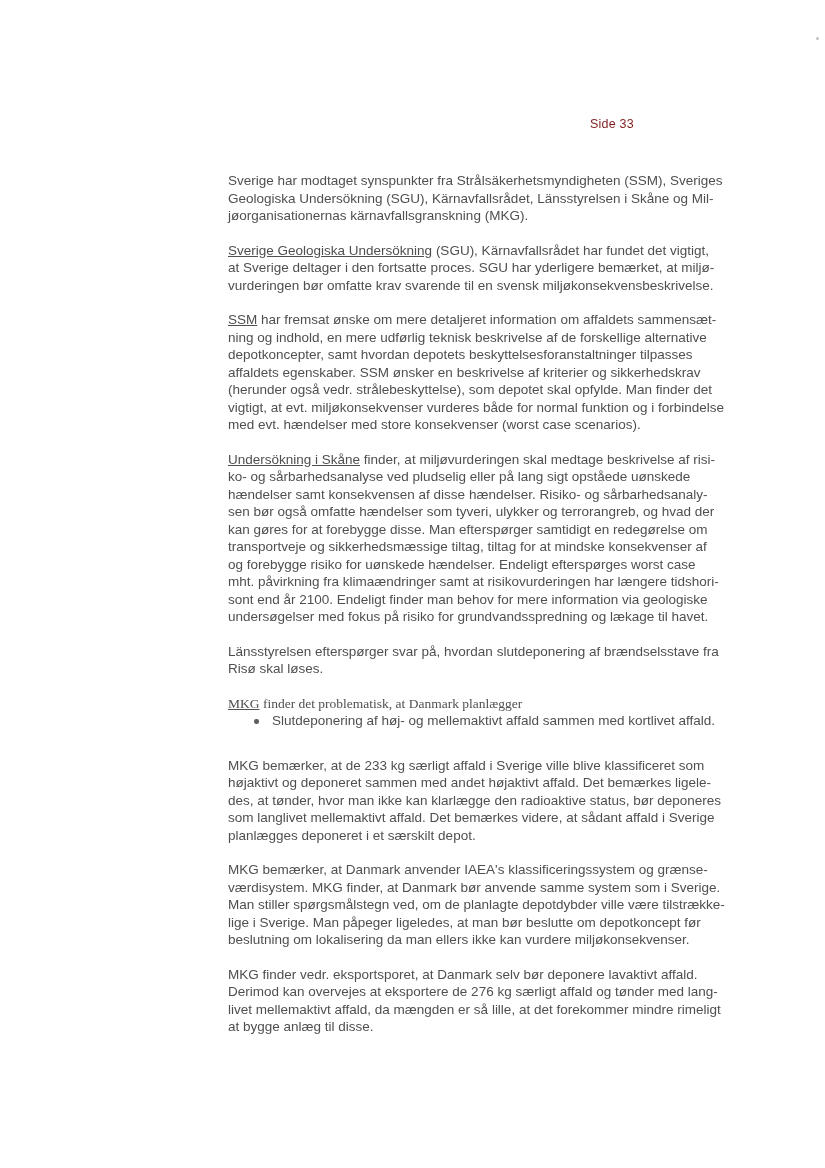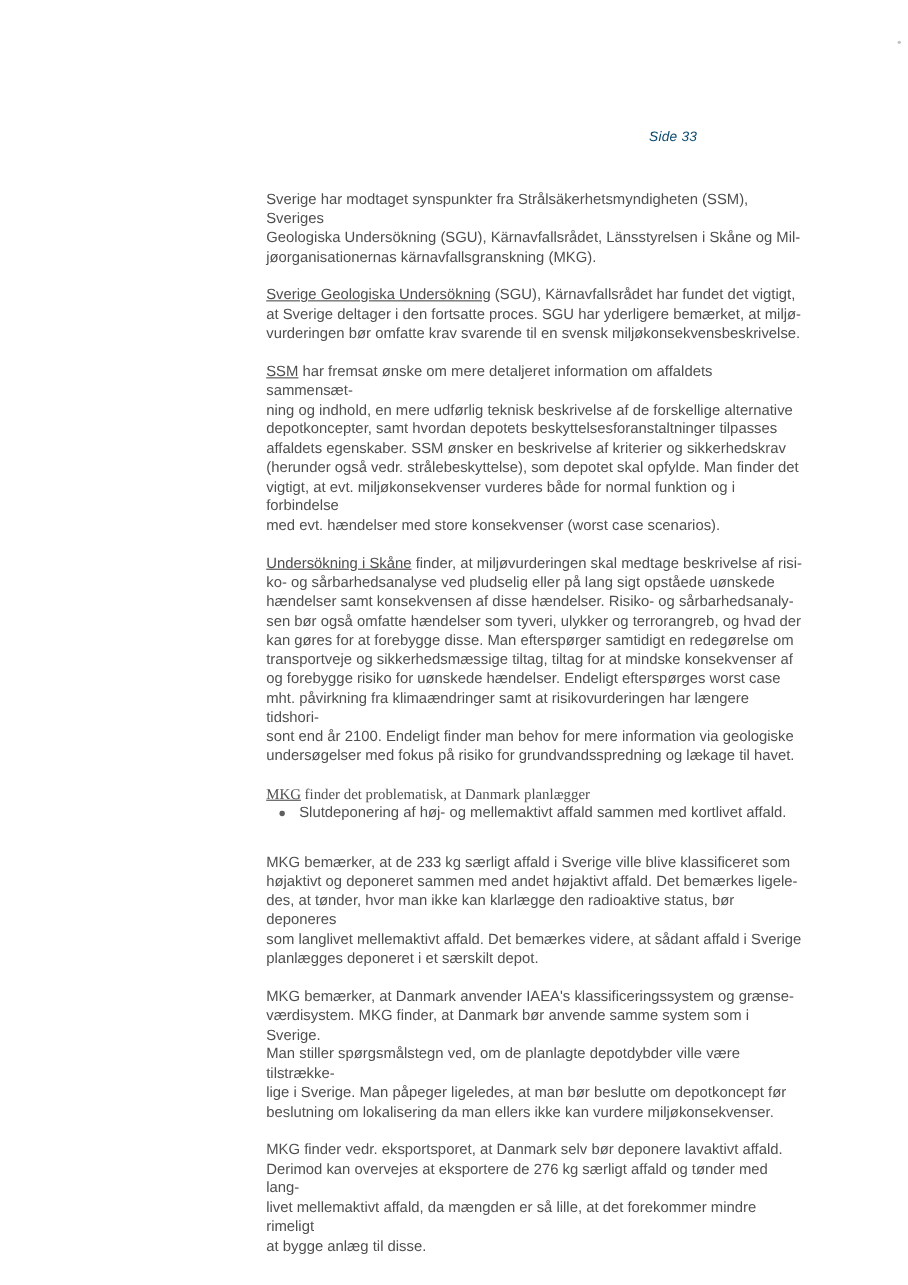--- a/index.html
+++ b/index.html
@@ -14,43 +14,42 @@
     background: #ffffff;
     overflow: hidden;
     font-family: "Liberation Sans", sans-serif;
     color: #4f4f4f;
   }
   .page-number {
     position: absolute;
     left: 590px;
     top: 117px;
     font-size: 12.5px;
-    color: #0c4a6e;
+    color: #7f1d1d;
     letter-spacing: 0.2px;
-    font-style: italic;
   }
   .scan-artifact {
     position: absolute;
     left: 816px;
     top: 37px;
     width: 3px;
     height: 3px;
     border-radius: 50%;
     background: #c2c2c2;
   }
   .content {
     position: absolute;
     left: 228px;
     top: 172px;
     width: 502px;
     font-size: 13.5px;
     line-height: 17.5px;
   }
   .para {
-    margin: 0 0 17px 14px;
+    margin: 0 0 17px 0;
     white-space: pre-line;
   }
   .para.tight {
     margin-bottom: 0;
     font-family: Liberation Serif, serif;
   }
   .u {
     text-decoration: underline;
   }
   ul.bullets {
@@ -102,20 +101,22 @@
 ko- og sårbarhedsanalyse ved pludselig eller på lang sigt opståede uønskede
 hændelser samt konsekvensen af disse hændelser. Risiko- og sårbarhedsanaly-
 sen bør også omfatte hændelser som tyveri, ulykker og terrorangreb, og hvad der
 kan gøres for at forebygge disse. Man efterspørger samtidigt en redegørelse om
 transportveje og sikkerhedsmæssige tiltag, tiltag for at mindske konsekvenser af
 og forebygge risiko for uønskede hændelser. Endeligt efterspørges worst case
 mht. påvirkning fra klimaændringer samt at risikovurderingen har længere tidshori-
 sont end år 2100. Endeligt finder man behov for mere information via geologiske
 undersøgelser med fokus på risiko for grundvandsspredning og lækage til havet.</span></p>
 
+    <p class="para"><span class="u"></span><span>Länsstyrelsen efterspørger svar på, hvordan slutdeponering af brændselsstave fra
+Risø skal løses.</span></p>
 
     <p class="para tight"><span class="u">MKG</span><span> finder det problematisk, at Danmark planlægger</span></p>
 
     <ul class="bullets">
       <li><span class="bullet-dot"></span><span>Slutdeponering af høj- og mellemaktivt affald sammen med kortlivet affald.</span></li>
     </ul>
 
     <p class="para"><span class="u"></span><span>MKG bemærker, at de 233 kg særligt affald i Sverige ville blive klassificeret som
 højaktivt og deponeret sammen med andet højaktivt affald. Det bemærkes ligele-
 des, at tønder, hvor man ikke kan klarlægge den radioaktive status, bør deponeres

